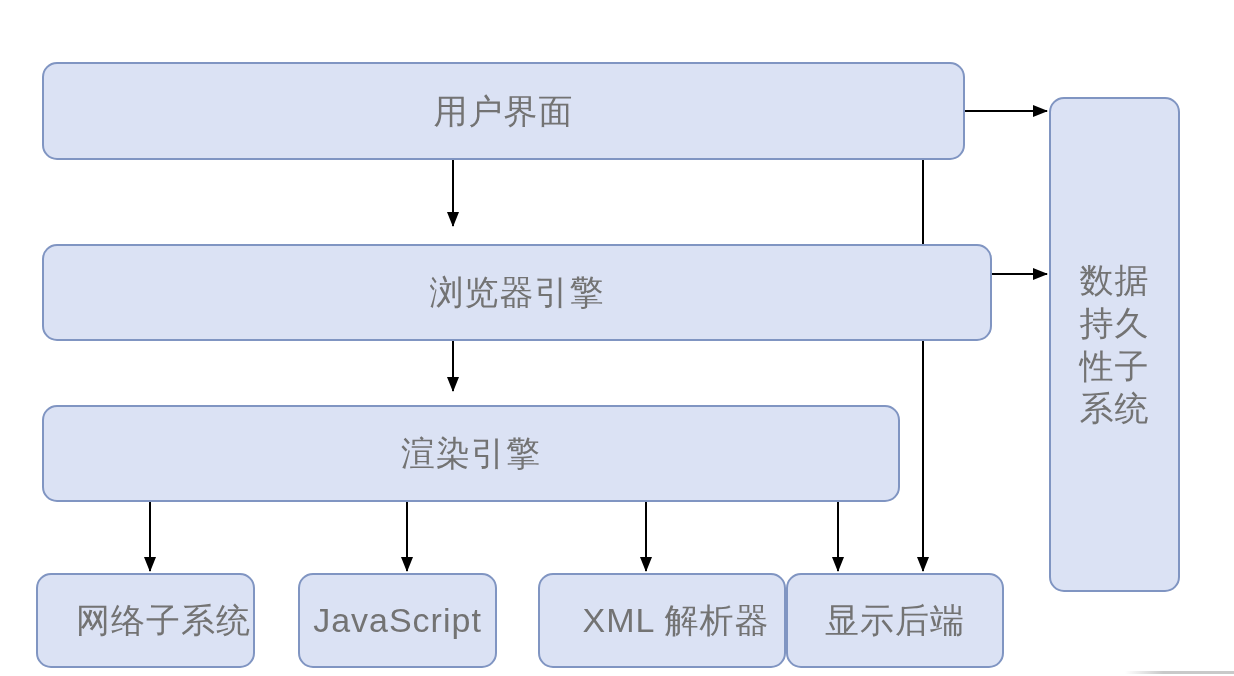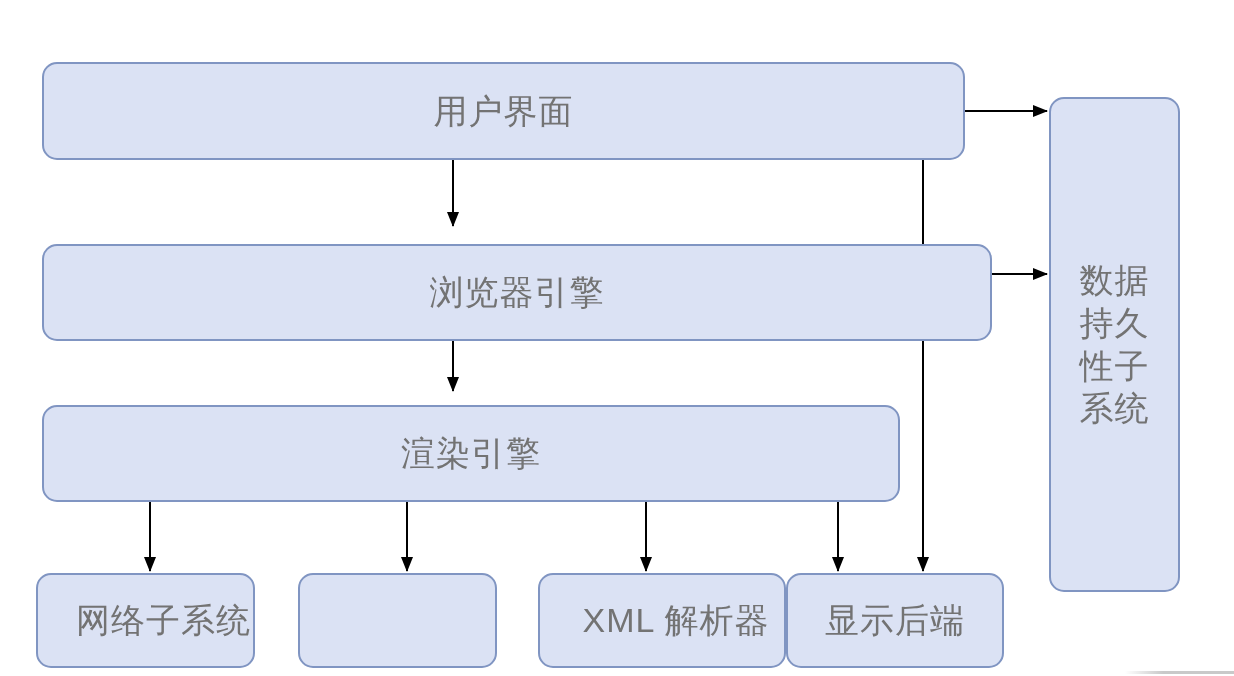--- a/index.html
+++ b/index.html
@@ -98,21 +98,21 @@
   <div class="node" id="node-render">
     <span>渲染引擎</span>
   </div>
 
   <div class="node" id="node-network">
     <span>网络子系统</span>
   </div>
 
   <div class="node" id="node-js">
     <span>
-      <br>
+      <span>JavaScript</span><br>
     </span>
   </div>
 
   <div class="node" id="node-xml">
     <span>XML 解析器</span>
   </div>
 
   <div class="node" id="node-display">
     <span>显示后端</span>
   </div>

